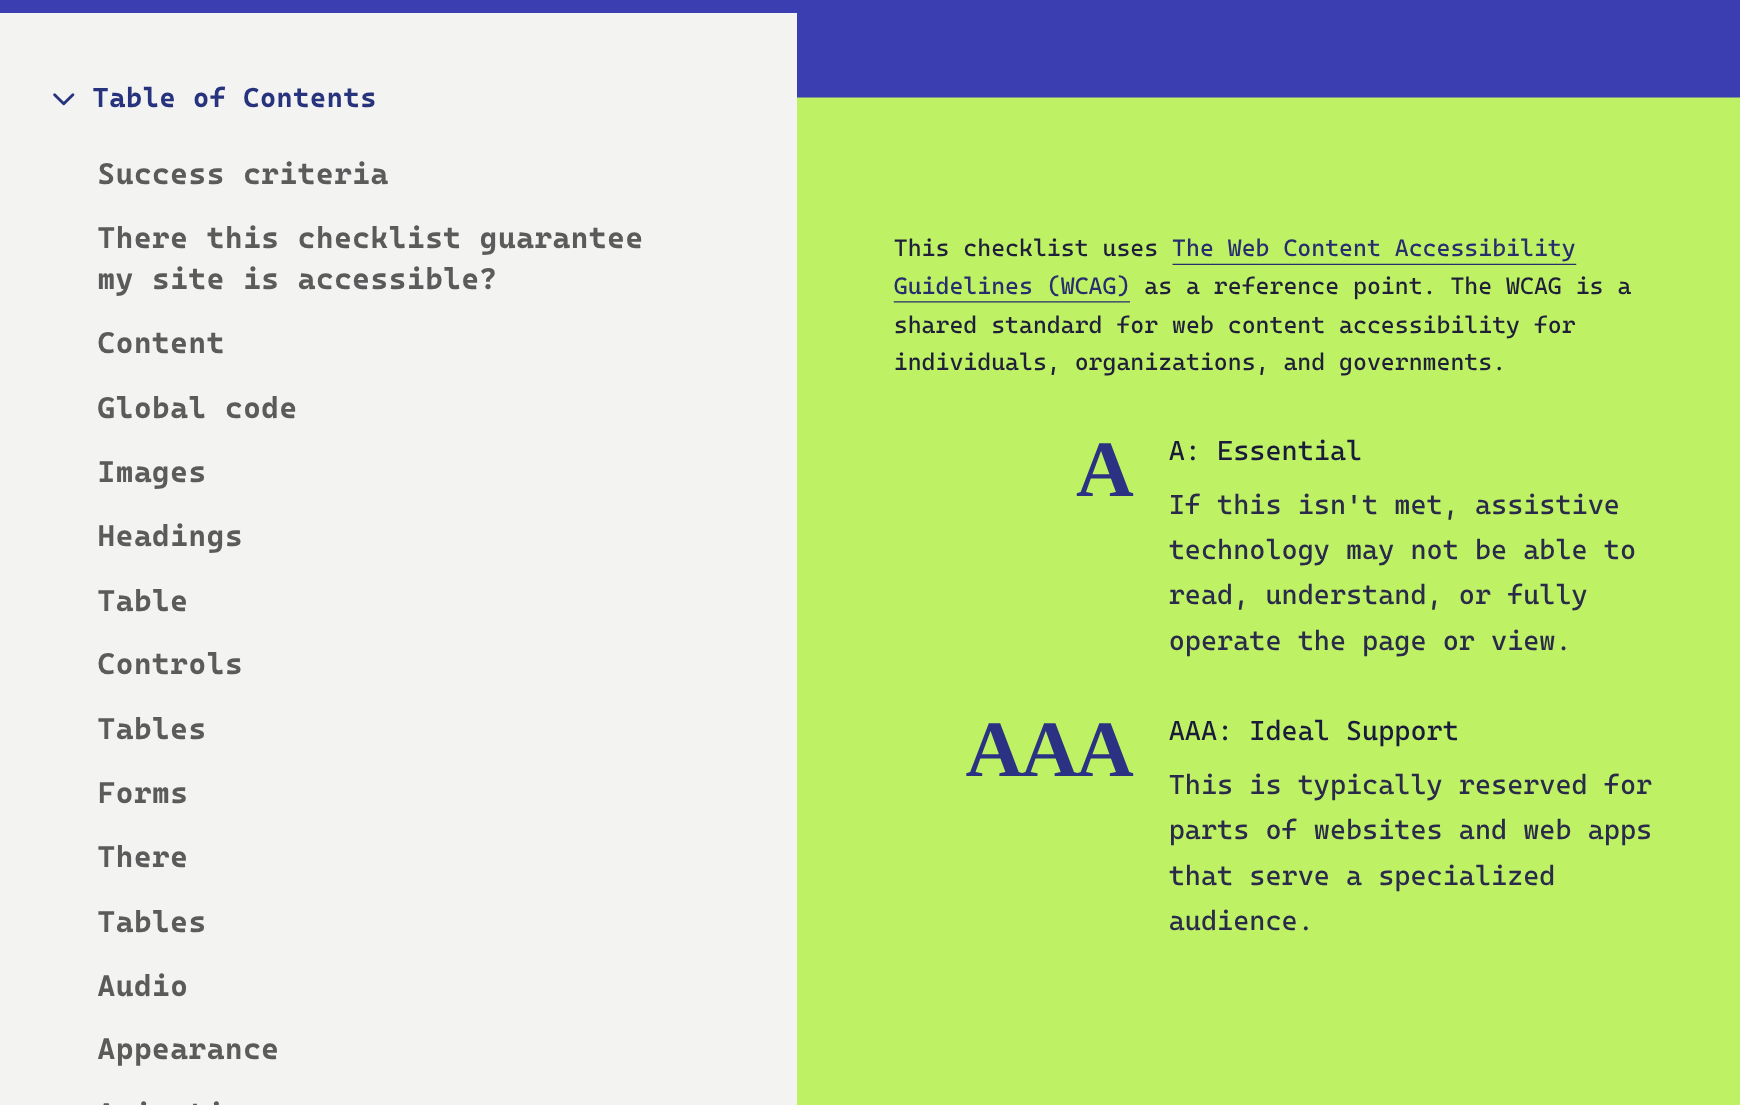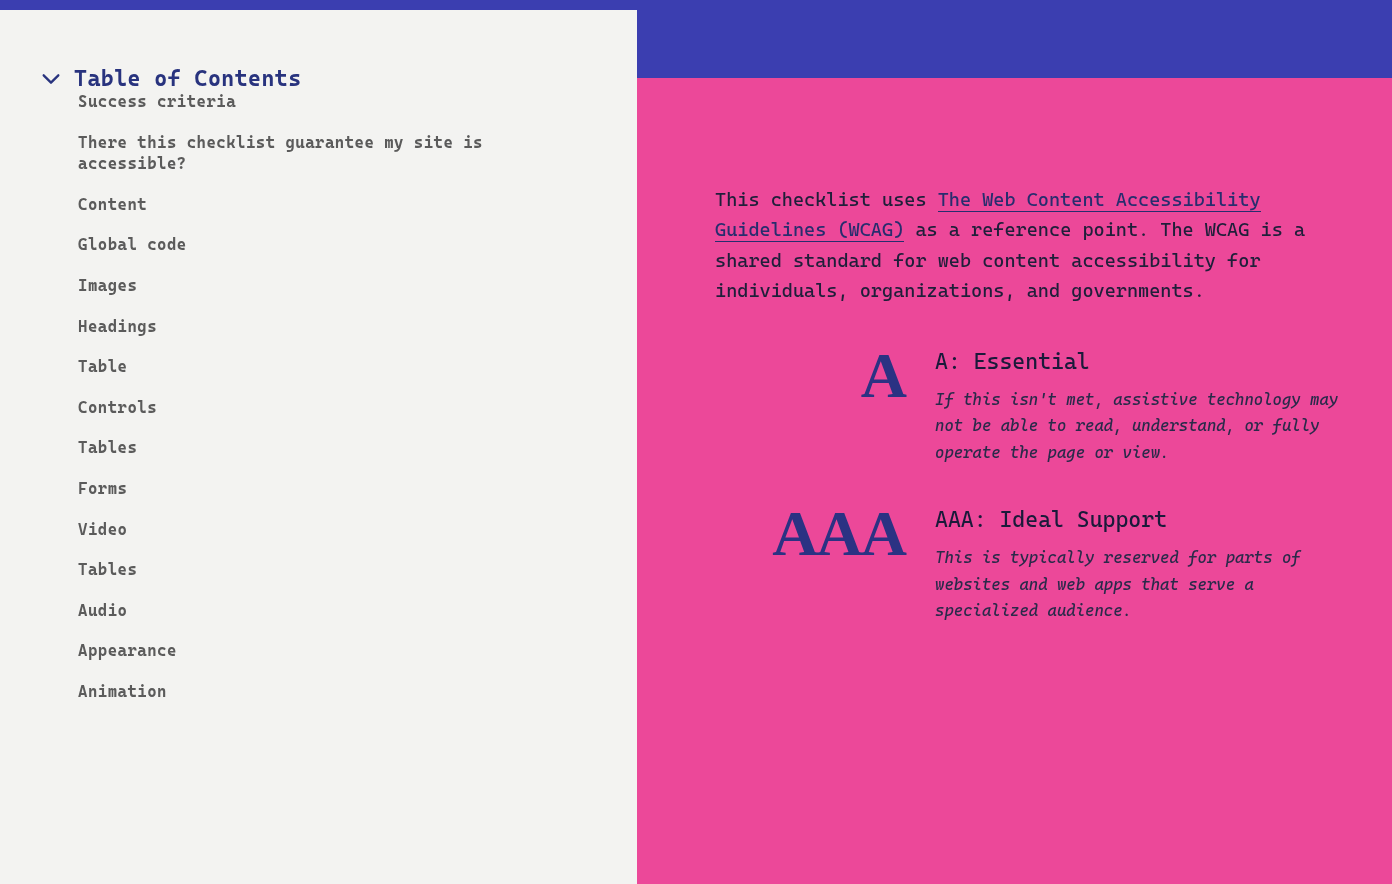--- a/index.html
+++ b/index.html
@@ -19,20 +19,21 @@
     width: 637px;
     background: #f3f3f1;
     padding: 56px 40px 40px 40px;
     overflow-y: auto;
     flex-shrink: 0;
   }
   .toc-header {
     display: flex;
     align-items: center;
     gap: 12px;
+    margin-bottom: 32px;
   }
   .chevron {
     width: 22px;
     height: 22px;
     flex-shrink: 0;
   }
   .chevron svg { display: block; }
   .toc-title {
     font-size: 22px;
     font-weight: 700;
@@ -42,31 +43,31 @@
   .toc-list {
     list-style: none;
     padding-left: 38px;
   }
   .toc-list li {
     margin-bottom: 19px;
   }
   .toc-list a {
     text-decoration: none;
     color: #5b5b5b;
-    font-size: 16px;
+    font-size: 24px;
     font-weight: 700;
     line-height: 1.35;
     letter-spacing: 0.5px;
     display: block;
     max-width: 480px;
   }
 
   .main {
     flex: 1;
-    background: #ec4899;
+    background: #bef264;
     padding: 106px 30px 40px 78px;
     color: #1f1f3a;
     font-size: 19px;
     line-height: 1.6;
     margin-top: 68px;
   }
   .main p { margin-bottom: 28px; }
   .main a {
     color: #282d6e;
     text-decoration: none;
@@ -97,24 +98,23 @@
   .level-body {
     flex: 1;
   }
   .level-title {
     font-size: 22px;
     font-weight: 400;
     color: #1a1a3a;
     margin-bottom: 8px;
   }
   .level-desc {
-    font-size: 16px;
+    font-size: 22px;
     line-height: 1.65;
     color: #2a2a4a;
-    font-style: italic;
   }
 </style>
 </head>
 <body>
 
 <div class="layout">
 
   <aside class="sidebar">
     <div class="toc-header">
       <span class="chevron">
@@ -149,21 +149,21 @@
         <li>
           <a href="#">Controls</a>
         </li>
         <li>
           <a href="#">Tables</a>
         </li>
         <li>
           <a href="#">Forms</a>
         </li>
         <li>
-          <a href="#">Video</a>
+          <a href="#">There</a>
         </li>
         <li>
           <a href="#">Tables</a>
         </li>
         <li>
           <a href="#">Audio</a>
         </li>
         <li>
           <a href="#">Appearance</a>
         </li>

